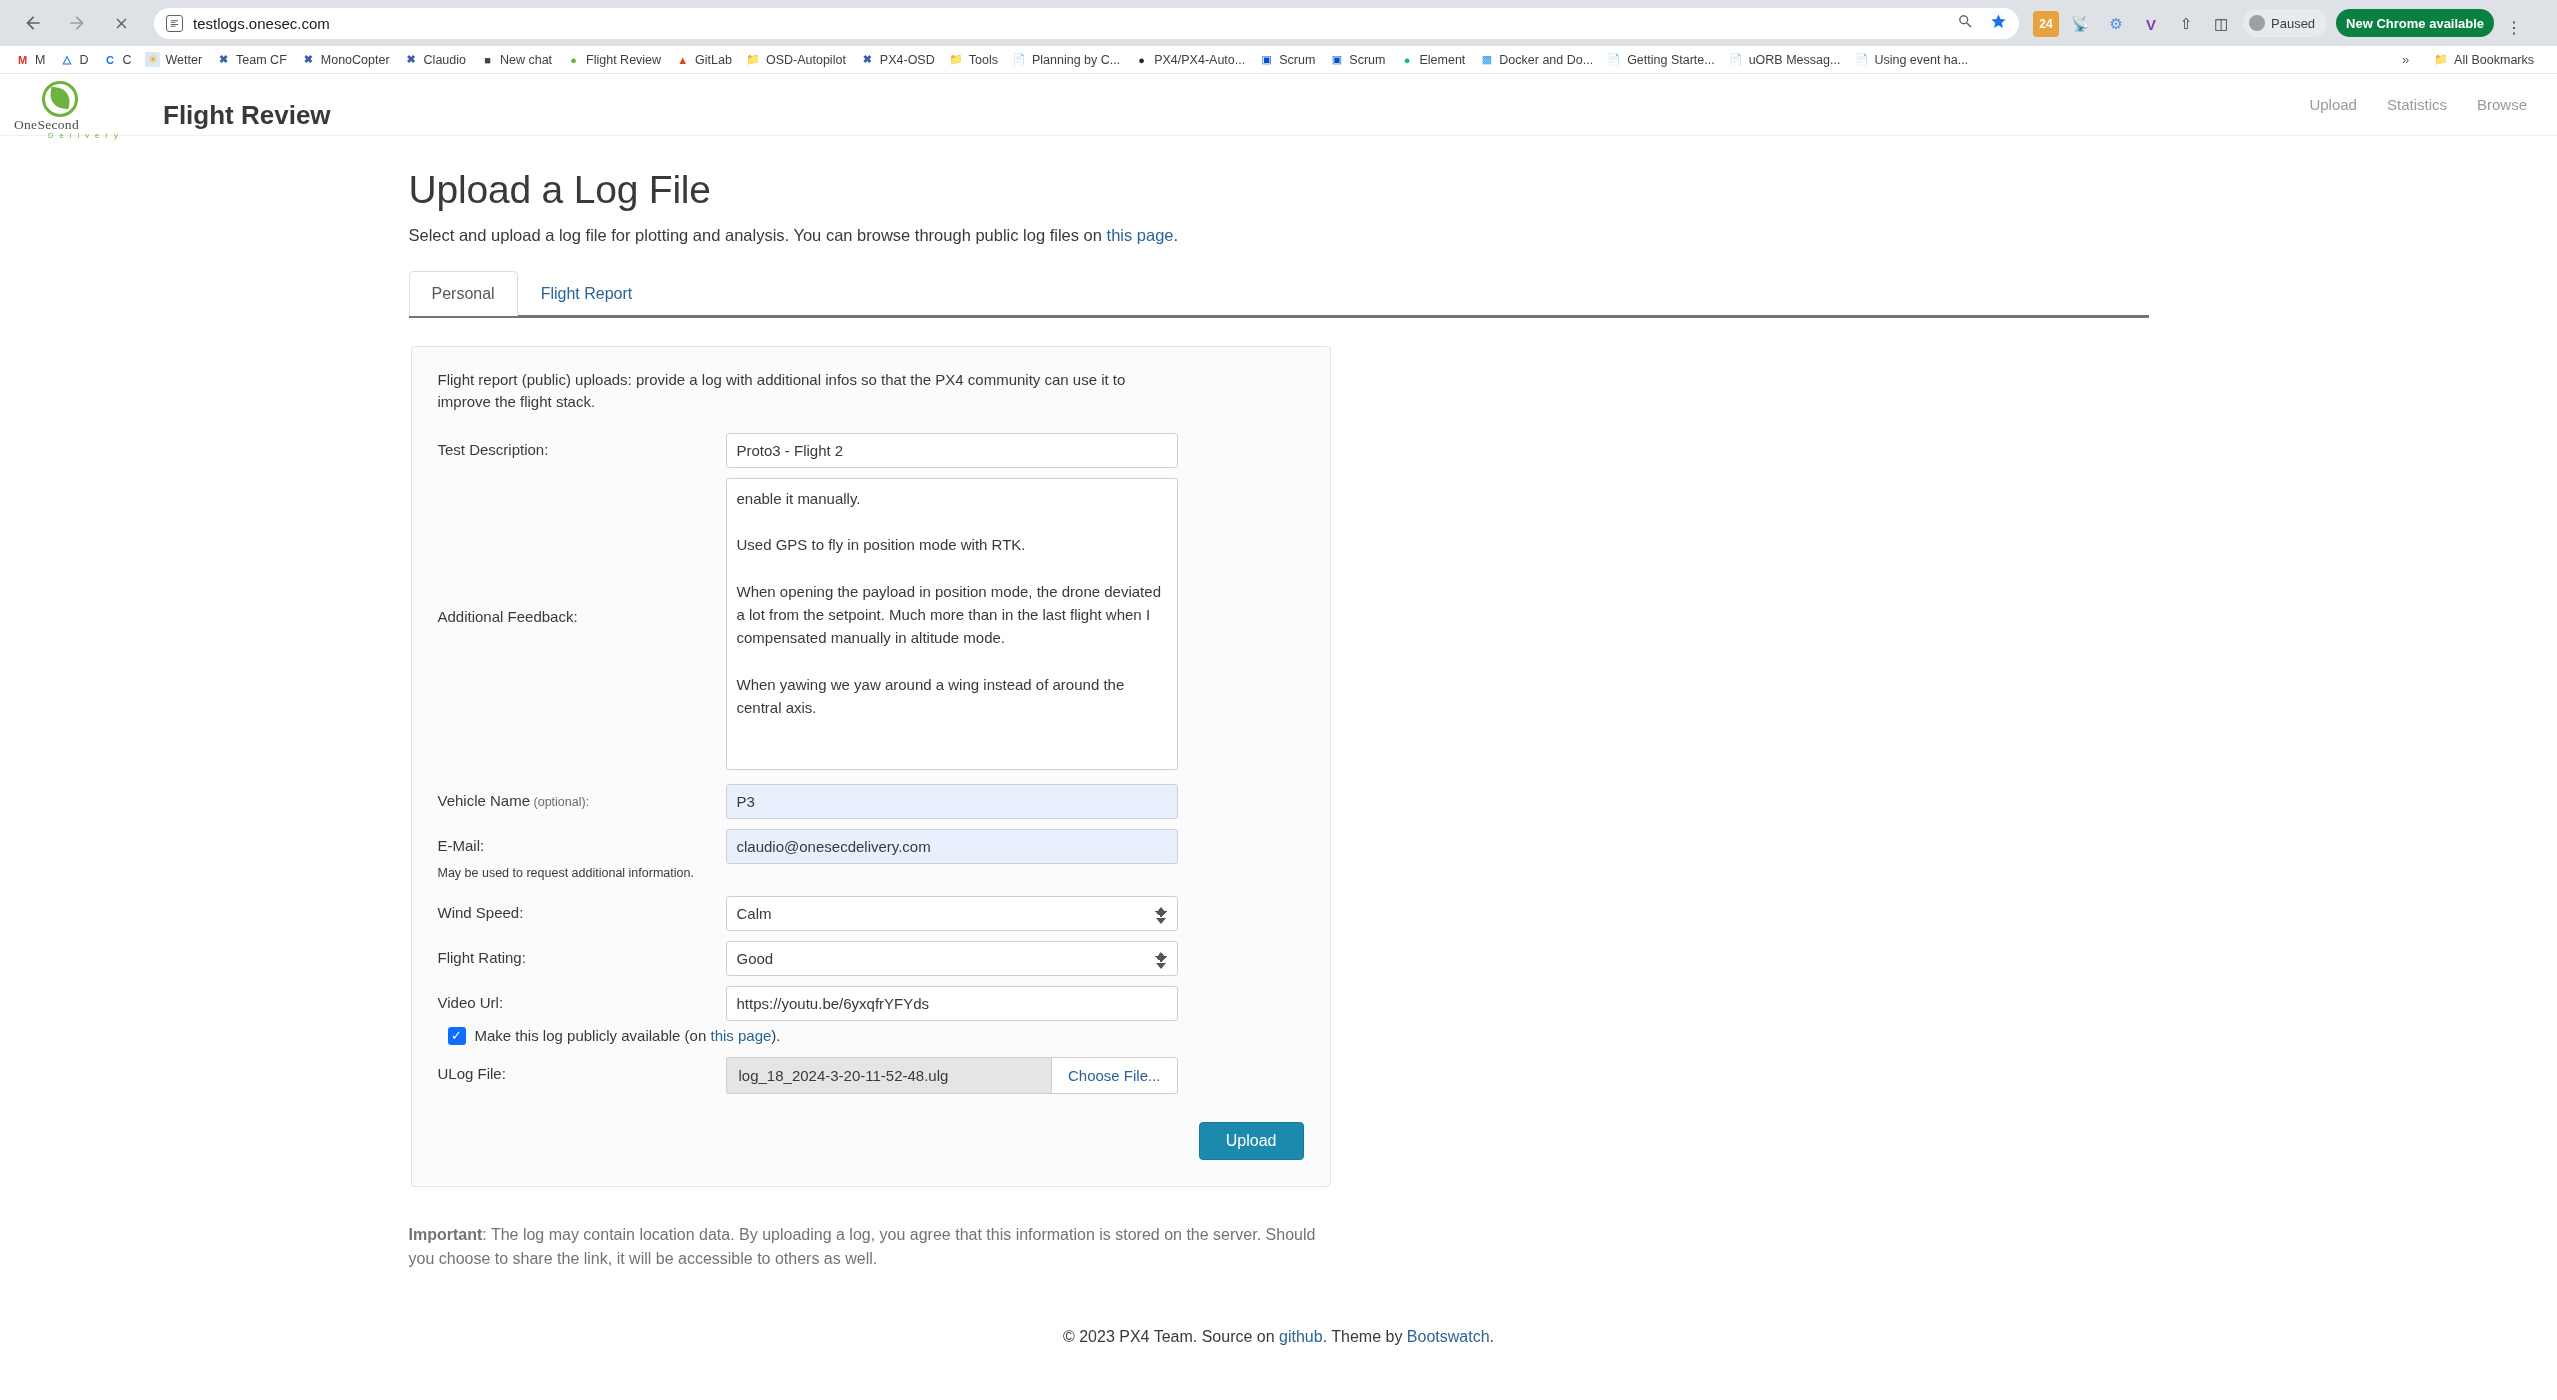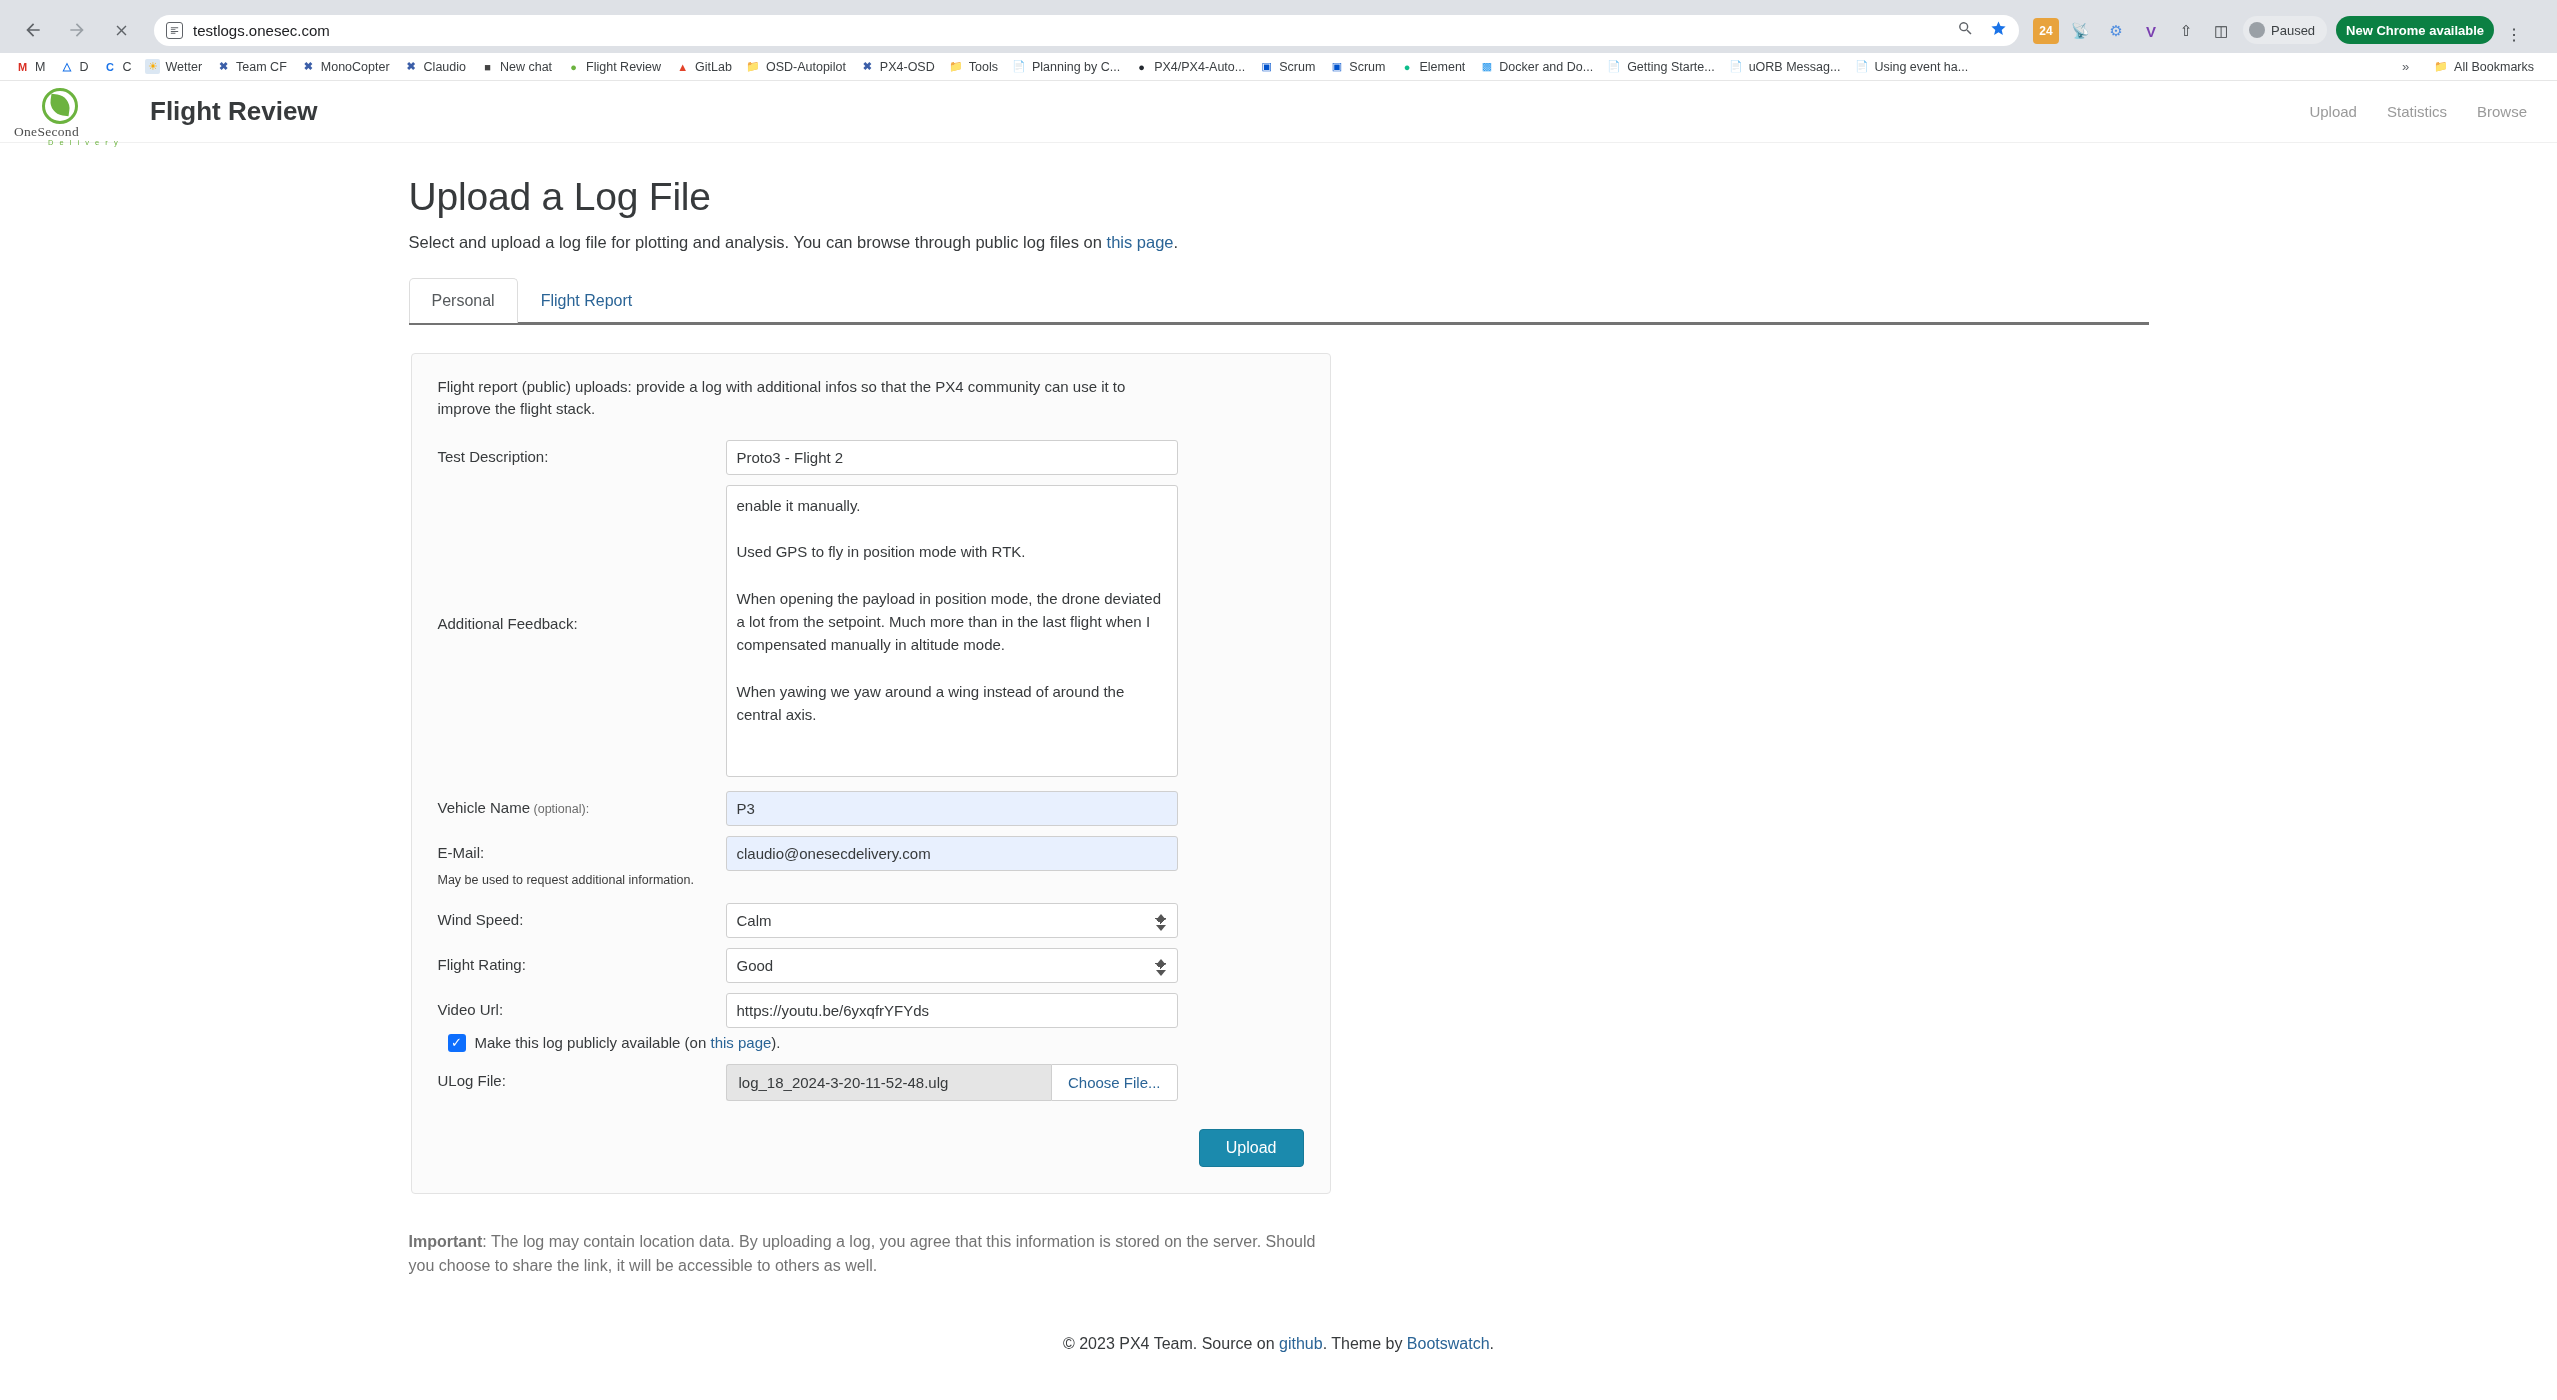--- a/index.html
+++ b/index.html
@@ -9,21 +9,21 @@
     font-family: "Liberation Sans", sans-serif;
     background: #ffffff;
     overflow: hidden;
     -webkit-font-smoothing: antialiased;
   }
 
   
   .chrome {
     background: #dee1e6;
     width: 100%;
-    padding-top: 7px;
+    padding-top: 0;
   }
   .toolbar {
     height: 46px;
     display: flex;
     align-items: center;
     gap: 0;
     padding: 0 12px;
     background: #dee1e6;
   }
   .nav-btns { display: flex; align-items: center; gap: 2px; }
@@ -127,21 +127,21 @@
     background: #fff;
     overflow: hidden;
   }
   .navbar {
     height: 62px;
     display: flex;
     align-items: center;
     padding: 0 30px 0 14px;
     border-bottom: 1px solid #f0f0f0;
   }
-  .brand-wrap { display:flex; align-items:center; gap: 21px; }
+  .brand-wrap { display:flex; align-items:flex-end; gap: 34px; }
   .logo { width: 115px; height: 52px; position: relative; }
   .logo .leafcircle {
     position:absolute; left: 28px; top: 2px;
     width: 36px; height: 36px;
     border: 3px solid #6cb33f;
     border-radius: 50%;
   }
   .logo .leaf {
     position:absolute; left: 36px; top: 9px;
     width: 20px; height: 20px;

